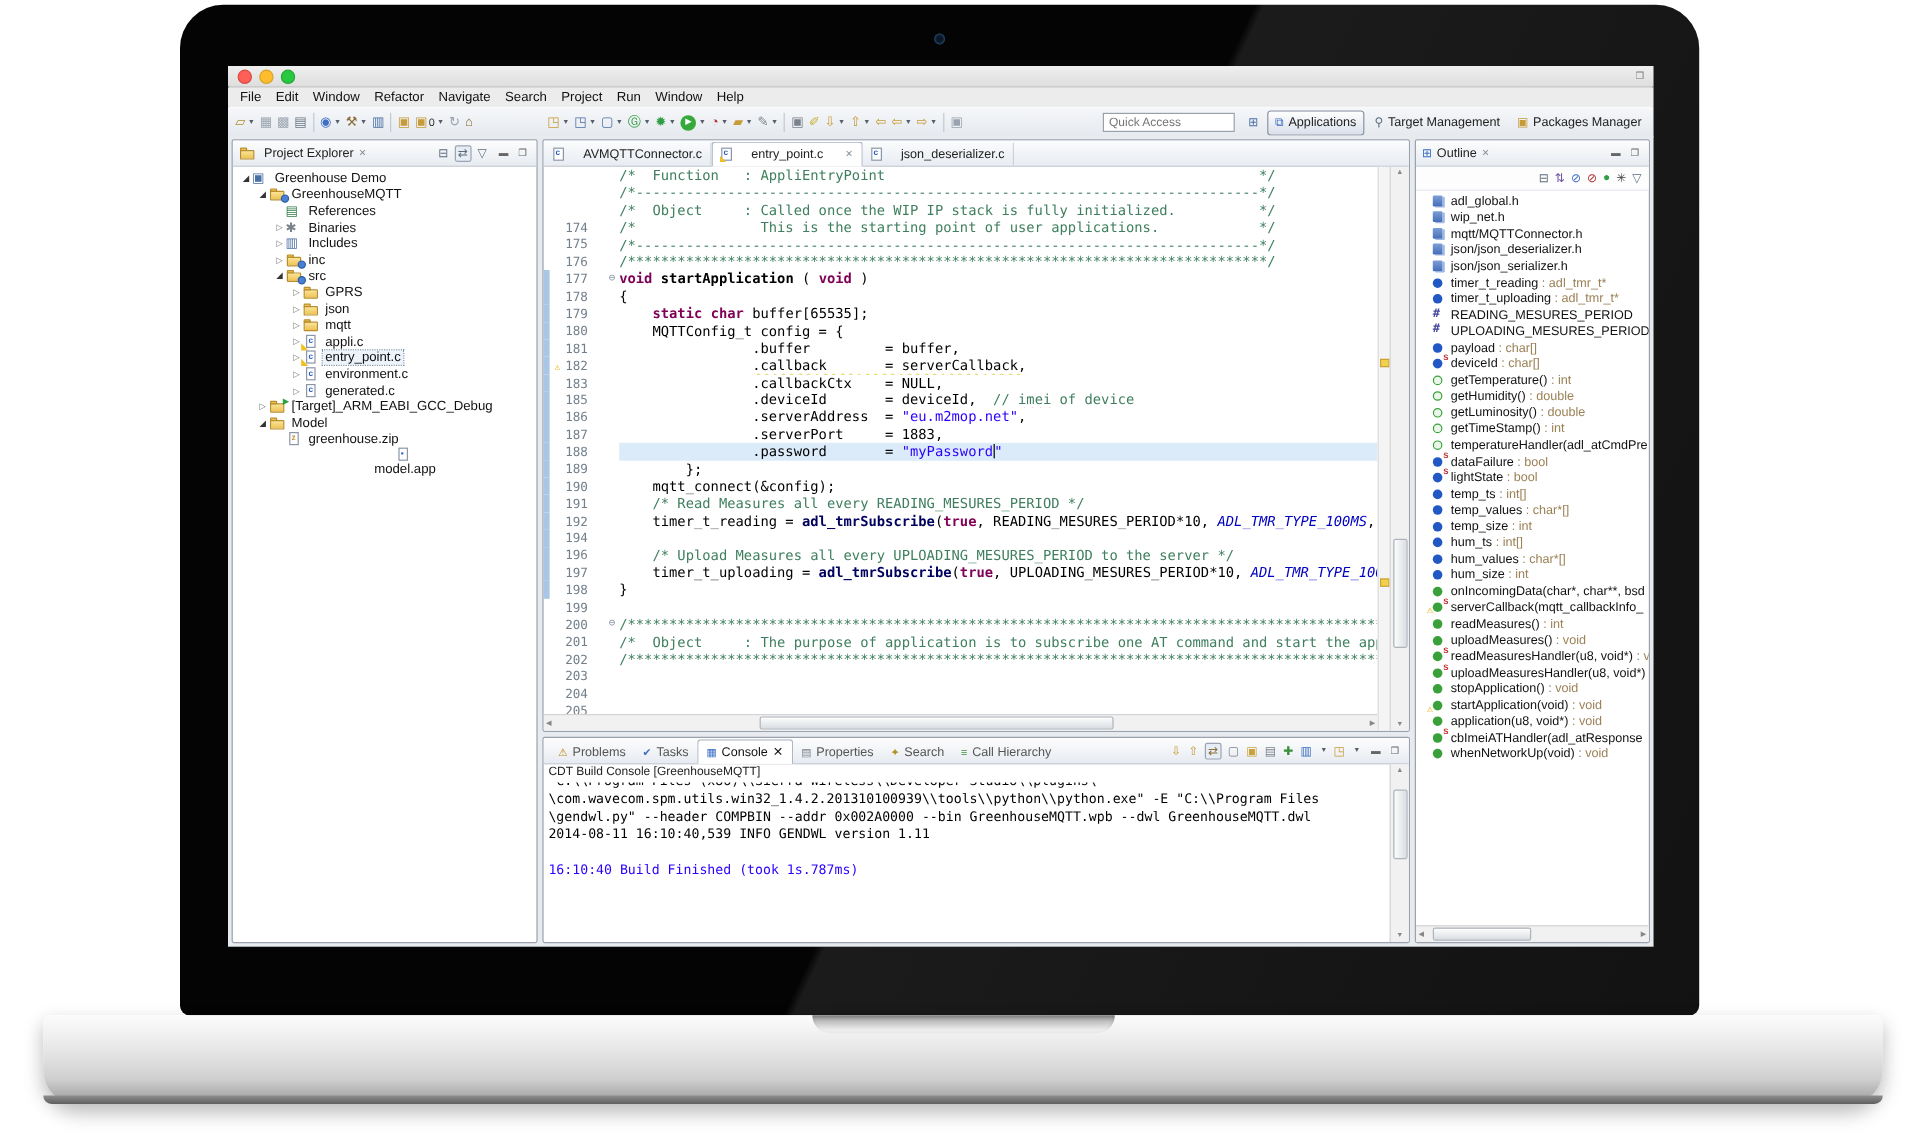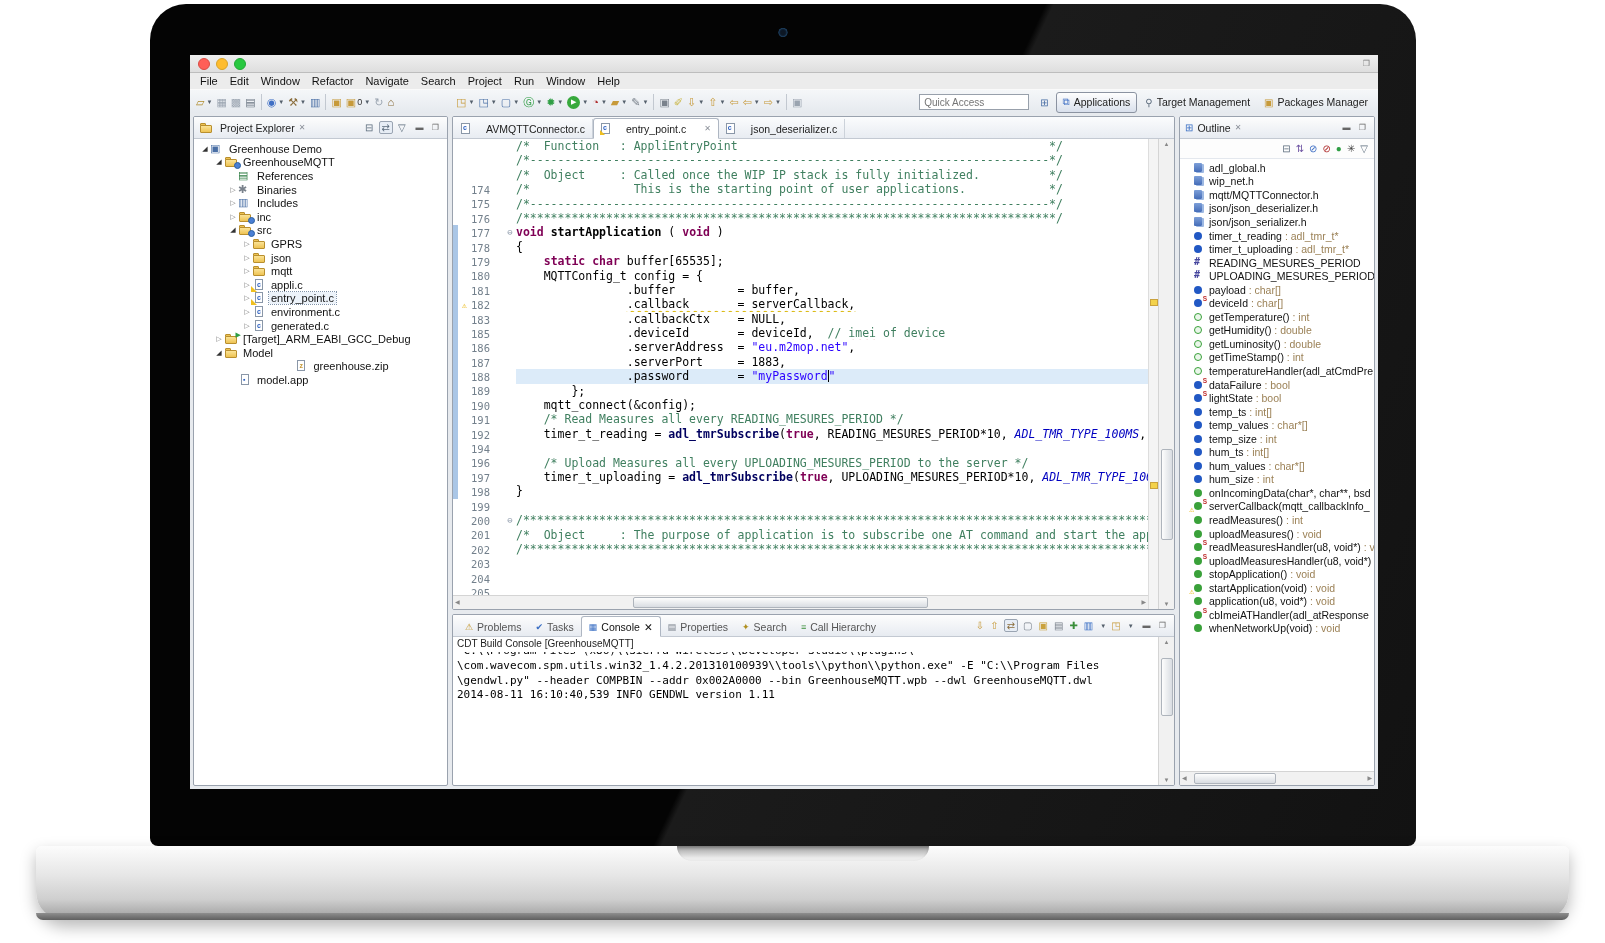--- a/index.html
+++ b/index.html
@@ -437,30 +437,30 @@
               <span class="tlabel">[Target]_ARM_EABI_GCC_Debug</span>
             </div>
             <div class="tree-row" style="padding-left: 18px;">
               <span class="tw exp">◢</span>
               <span class="ti">
                 <span class="fold-t"></span>
                 <span class="fold-b"></span>
               </span>
               <span class="tlabel">Model</span>
             </div>
-            <div class="tree-row" style="padding-left: 32px; justify-content: center;">
+            <div class="tree-row" style="padding-left: 32px;">
               <span class="tw"></span>
               <span class="ti">
                 <span class="page">
                   <i style="color: rgb(199, 154, 58);">z</i>
                 </span>
               </span>
               <span class="tlabel">greenhouse.zip</span>
             </div>
-            <div class="tree-row" style="padding-left: 32px;">
+            <div class="tree-row" style="padding-left: 32px; flex-direction: column;">
               <span class="tw"></span>
               <span class="ti">
                 <span class="page">
                   <i>▪</i>
                 </span>
               </span>
               <span class="tlabel">model.app</span>
             </div>
           </div>
       </div>
@@ -759,20 +759,21 @@
           </div>
           <div class="con-body">
             <div class="con-main">
               <div class="con-title">CDT Build Console [GreenhouseMQTT]</div>
               <div class="con-pre" id="con-pre">
                   <div class="ln">"C:\\Program Files (x86)\\Sierra Wireless\\Developer Studio\\plugins\</div>
                   <div class="ln">\com.wavecom.spm.utils.win32_1.4.2.201310100939\\tools\\python\\python.exe" -E "C:\\Program Files</div>
                   <div class="ln">\gendwl.py" --header COMPBIN --addr 0x002A0000 --bin GreenhouseMQTT.wpb --dwl GreenhouseMQTT.dwl</div>
                   <div class="ln">2014-08-11 16:10:40,539 INFO GENDWL version 1.11</div>
                   <div class="ln"> </div>
+                  <div class="ln blue">16:10:40 Build Finished (took 1s.787ms)</div>
                 </div>
             </div>
             <div class="vscroll">
               <span class="varr" style="top:2px;">▲</span>
               <div class="vthumb" style="top:14%;height:38%;"></div>
               <span class="varr" style="bottom:2px;">▼</span>
             </div>
           </div>
         </div>
       </div>

